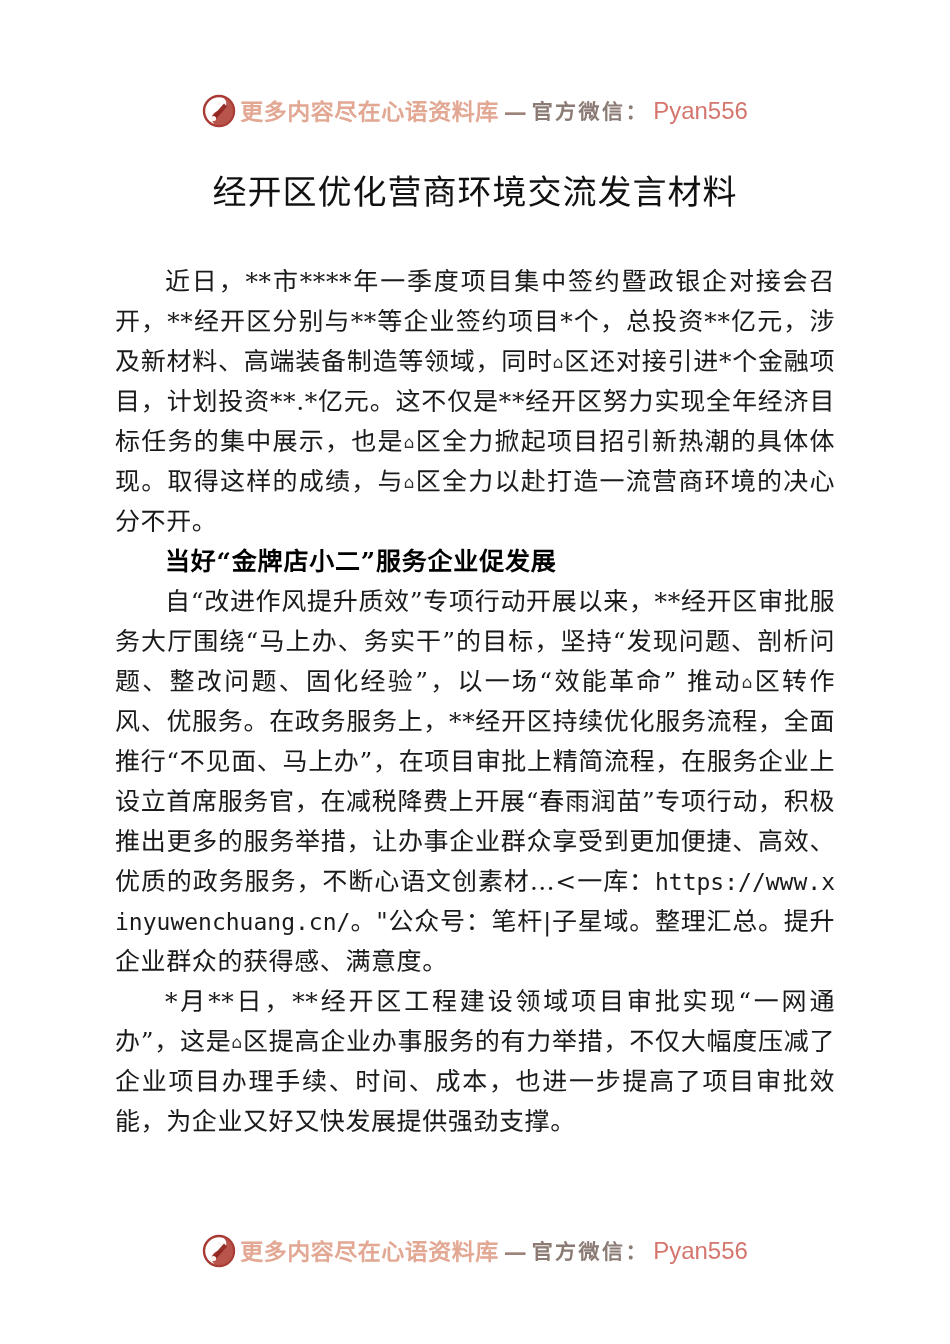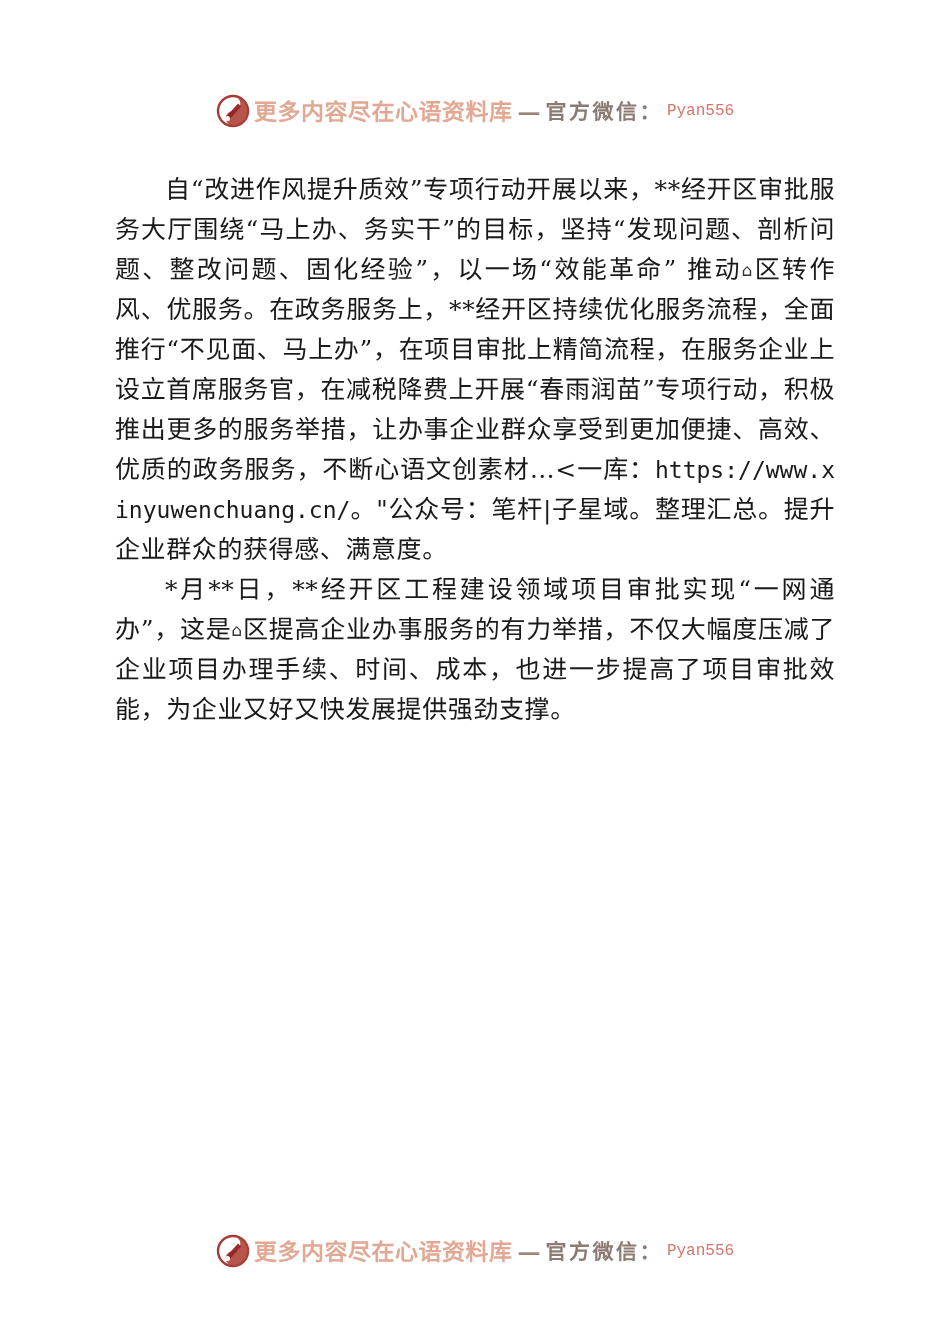--- a/index.html
+++ b/index.html
@@ -67,23 +67,23 @@
     font-family: "DejaVu Serif", "Liberation Serif", serif;
     font-weight: 700;
     font-size: 21px;
     letter-spacing: 2.5px;
     color: #8b7b74;
     line-height: 1;
     white-space: nowrap;
     text-align: right;
   }
   .wm-id {
-    font-family: Liberation Mono, monospace;
+    font-family: Liberation Sans, sans-serif;
     font-weight: 400;
-    font-size: 16px;
+    font-size: 24px;
     color: #d4766e;
     line-height: 1;
     white-space: nowrap;
     margin-left: 0;
   }
 
   
   .doc {
     position: absolute;
     left: 115px;
@@ -153,21 +153,24 @@
         <circle cx="17" cy="9.6" r="2.1" fill="#fdf3f0"></circle>
       </svg>
     </span>
     <span class="wm-main">更多内容尽在心语资料库</span>
     <span class="wm-dash">—</span>
     <span class="wm-sub">官方微信：</span>
     <span class="wm-id">Pyan556</span>
   </div>
 
   <div class="doc">
+    <h1 class="doc-title">经开区优化营商环境交流发言材料</h1>
     <div id="blocks">
+        <p class="para">近日，**市****年一季度项目集中签约暨政银企对接会召开，**经开区分别与**等企业签约项目*个，总投资**亿元，涉及新材料、高端装备制造等领域，同时<span class="placeholder-glyph">⌂</span>区还对接引进*个金融项目，计划投资**.*亿元。这不仅是**经开区努力实现全年经济目标任务的集中展示，也是<span class="placeholder-glyph">⌂</span>区全力掀起项目招引新热潮的具体体现。取得这样的成绩，与<span class="placeholder-glyph">⌂</span>区全力以赴打造一流营商环境的决心分不开。</p>
+        <p class="subhead">当好“金牌店小二”服务企业促发展</p>
         <p class="para">自“改进作风提升质效”专项行动开展以来，**经开区审批服务大厅围绕“马上办、务实干”的目标，坚持“发现问题、剖析问题、整改问题、固化经验”，以一场“效能革命” 推动<span class="placeholder-glyph">⌂</span>区转作风、优服务。在政务服务上，**经开区持续优化服务流程，全面推行“不见面、马上办”，在项目审批上精简流程，在服务企业上设立首席服务官，在减税降费上开展“春雨润苗”专项行动，积极推出更多的服务举措，让办事企业群众享受到更加便捷、高效、优质的政务服务，不断心语文创素材…&lt;一库：<span class="mono-url">https://www.xinyuwenchuang.cn/</span>。"公众号：笔杆|子星域。整理汇总。提升企业群众的获得感、满意度。</p>
         <p class="para">*月**日，**经开区工程建设领域项目审批实现“一网通办”，这是<span class="placeholder-glyph">⌂</span>区提高企业办事服务的有力举措，不仅大幅度压减了企业项目办理手续、时间、成本，也进一步提高了项目审批效能，为企业又好又快发展提供强劲支撑。</p>
       </div>
   </div>
 
   <div class="watermark bottom">
     <span class="wm-logo">
       <svg width="34" height="34" viewBox="0 0 34 34" aria-hidden="true">
         <circle cx="17" cy="17" r="15" fill="none" stroke="#a83a33" stroke-width="2.4"></circle>
         <path d="M17 2.3 A14.7 14.7 0 0 1 17 31.7 A7.35 7.35 0 0 1 17 17 A7.35 7.35 0 0 0 17 2.3 Z" fill="#b1453c" opacity="0.92"></path>

